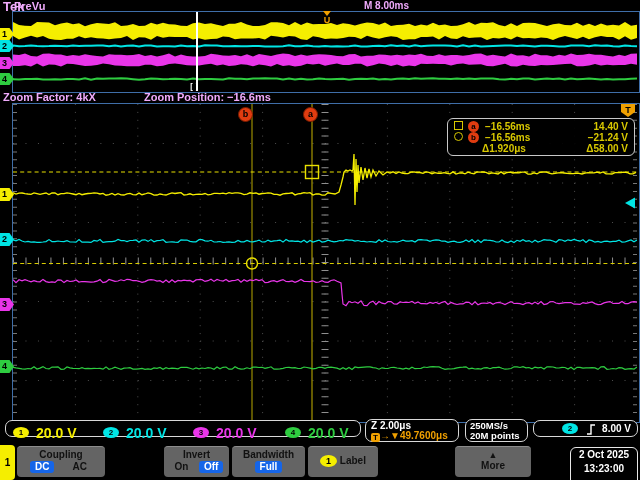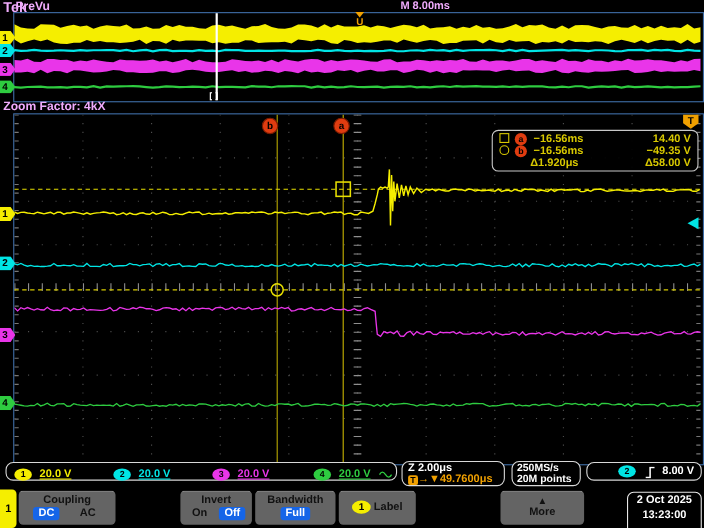--- a/index.html
+++ b/index.html
@@ -25,21 +25,21 @@
   .cur-row{display:flex;align-items:center;height:11px;}
   .cur-sym{width:14px;}
   .sym-square{display:inline-block;width:7px;height:7px;border:1px solid #d8c800;}
   .sym-circle{display:inline-block;width:7px;height:7px;border:1px solid #d8c800;border-radius:50%;}
   .cur-badge{width:11px;height:11px;border-radius:50%;background:#e03c10;color:#000;font-size:8px;line-height:11px;text-align:center;margin-right:6px;}
   .cur-time{width:72px;}
   .cur-val{flex:1;text-align:right;}
   
   .ro-box{position:absolute;border:1px solid #d8d8d8;border-radius:7px;background:#000;box-sizing:border-box;}
   .badge{display:inline-block;width:16px;height:11px;border-radius:50%;color:#000;font-size:8px;font-weight:bold;text-align:center;line-height:11px;vertical-align:middle;}
-  .scale-txt{font-size:10px;font-weight:bold;vertical-align:middle;margin-left:7px;text-decoration:underline;}
+  .scale-txt{font-size:14px;font-weight:bold;vertical-align:middle;margin-left:7px;}
   .ro-line{color:#fff;font-size:10px;font-weight:bold;line-height:10px;}
   .orange{color:#f0a000;}
   .trig-t-ico{display:inline-block;width:9px;height:9px;background:#f0a000;color:#000;border-radius:2px;
     font-size:8px;font-weight:bold;line-height:9px;text-align:center;vertical-align:-1px;}
   
   #menu-bar{position:absolute;left:0;top:443px;width:640px;height:37px;background:#000;}
   .menu-btn{position:absolute;top:3px;height:31px;background:#646464;border-radius:4px;border-top:1px solid #8d8d8d;
     color:#111;font-size:10px;font-weight:bold;text-align:center;box-sizing:border-box;}
   .btn-title{margin-top:2px;}
   .opt-row{display:flex;justify-content:space-evenly;align-items:flex-end;margin-top:1px;}
@@ -79,20 +79,21 @@
   <div id="ov-whiteline"></div>
   <div id="trig-u"><div class="tri"></div>U</div>
 
   <div class="chmark small c1" style="top:28px;">1</div>
   <div class="chmark small c2" style="top:40px;">2</div>
   <div class="chmark small c3" style="top:57px;">3</div>
   <div class="chmark small c4" style="top:73px;">4</div>
 
   <div id="ov-bracket">[]</div>
   <span class="abs wtxt" style="left:3px;top:91px;font-size:11px;">Zoom Factor: 4kX</span>
+  <span class="abs wtxt" style="left:144px;top:91px;font-size:11px;">Zoom Position: −16.6ms</span>
 
   <div class="scope-win" style="left:12px;top:103px;width:626px;height:318px;">
     <svg id="main-svg" width="624" height="316" viewBox="0 0 624 316">
         <line x1="62.4" y1="0" x2="62.4" y2="316" stroke="#4e4e4e" stroke-dasharray="1 6.9"></line>
         <line x1="124.8" y1="0" x2="124.8" y2="316" stroke="#4e4e4e" stroke-dasharray="1 6.9"></line>
         <line x1="187.2" y1="0" x2="187.2" y2="316" stroke="#4e4e4e" stroke-dasharray="1 6.9"></line>
         <line x1="249.6" y1="0" x2="249.6" y2="316" stroke="#4e4e4e" stroke-dasharray="1 6.9"></line>
         <line x1="312.0" y1="0" x2="312.0" y2="316" stroke="#4e4e4e" stroke-dasharray="1 6.9"></line>
         <line x1="374.4" y1="0" x2="374.4" y2="316" stroke="#4e4e4e" stroke-dasharray="1 6.9"></line>
         <line x1="436.8" y1="0" x2="436.8" y2="316" stroke="#4e4e4e" stroke-dasharray="1 6.9"></line>
@@ -137,21 +138,21 @@
     <div class="cur-row">
       <span class="cur-sym"><span class="sym-square"></span></span>
       <span class="cur-badge">a</span>
       <span class="cur-time">−16.56ms</span>
       <span class="cur-val">14.40 V</span>
     </div>
     <div class="cur-row">
       <span class="cur-sym"><span class="sym-circle"></span></span>
       <span class="cur-badge">b</span>
       <span class="cur-time">−16.56ms</span>
-      <span class="cur-val">−49.35 V</span>
+      <span class="cur-val">−21.24 V</span>
     </div>
     <div class="cur-row">
       <span style="width:28px;"></span>
       <span class="cur-time" style="width:86px;">Δ1.920μs</span>
       <span class="cur-val">Δ58.00 V</span>
     </div>
   </div>
 
   <div class="ro-box" style="left:5px;top:420px;width:356px;height:17px;">
     <span class="abs" style="left:7px;top:2px;">

